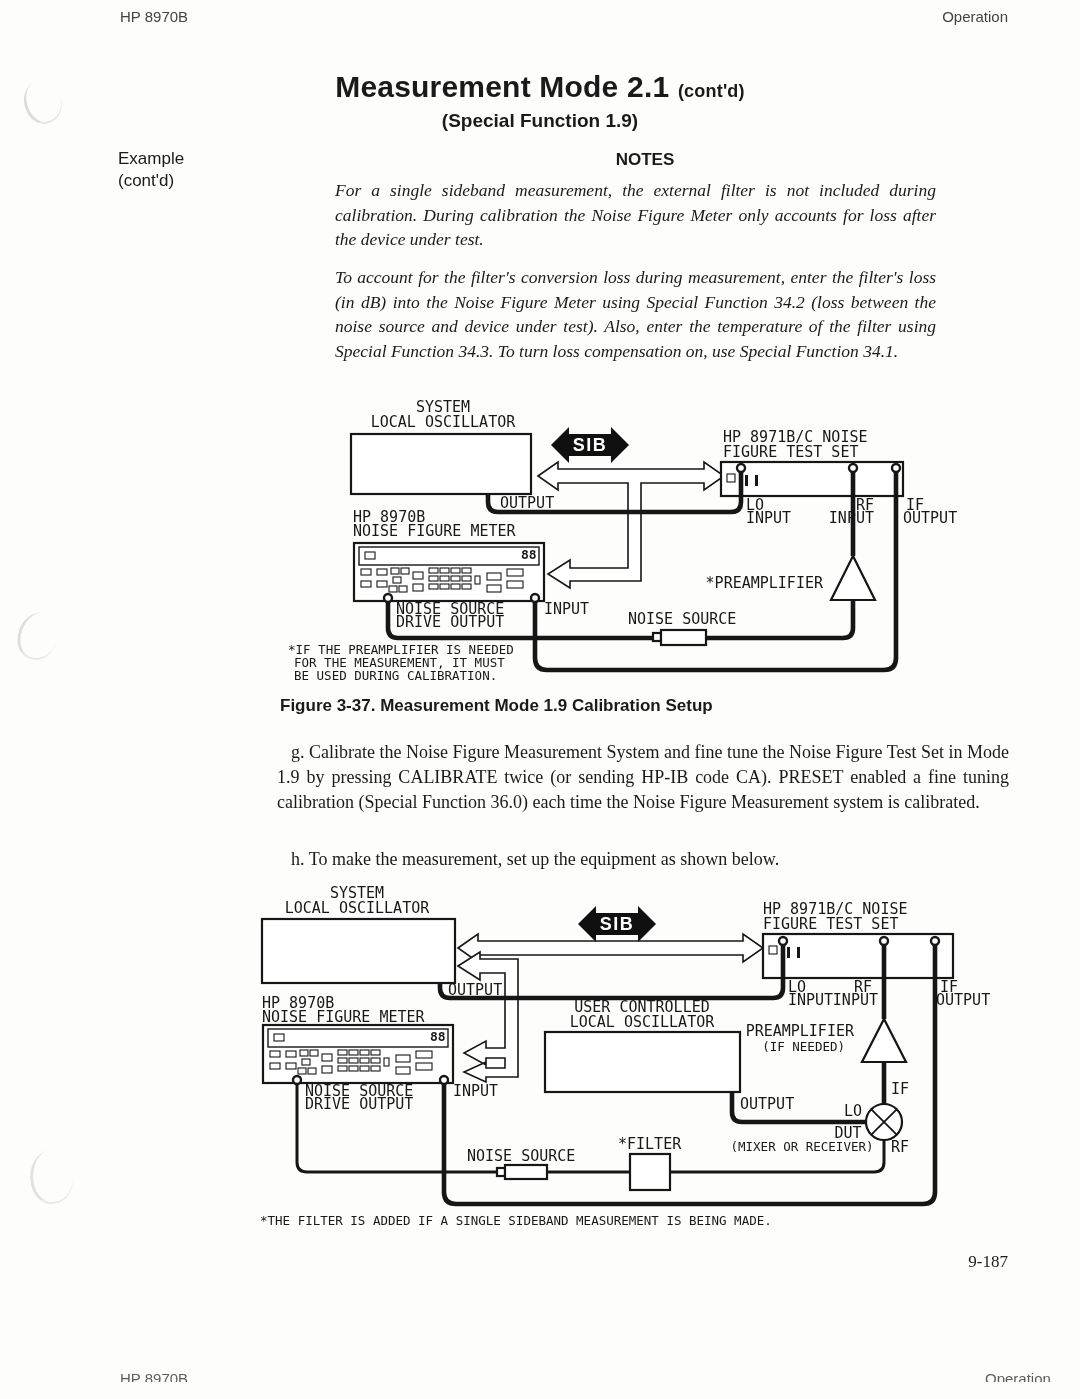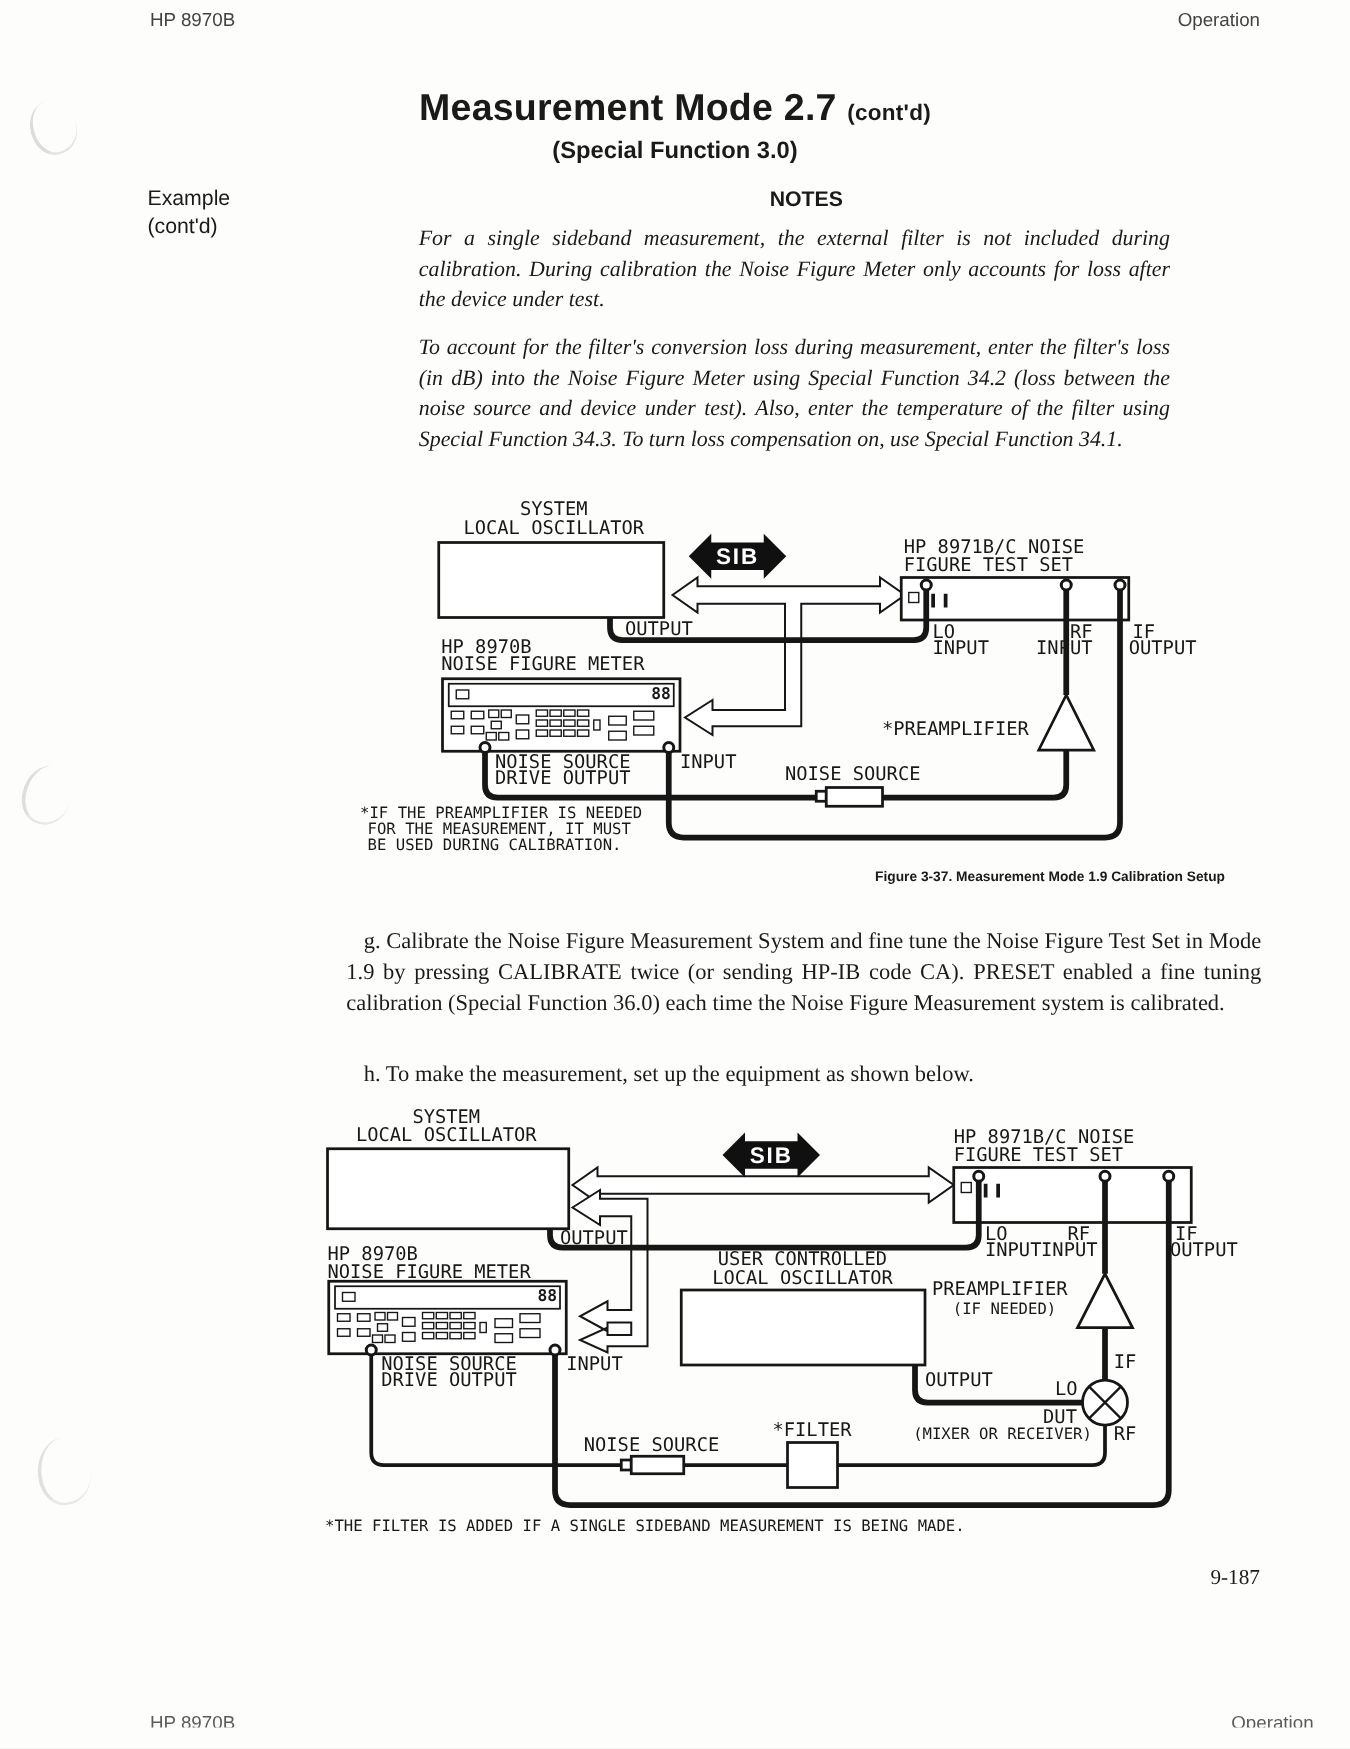--- a/index.html
+++ b/index.html
@@ -14,21 +14,21 @@
             font-weight:bold;font-size:19px;}
   .example{top:148px;left:118px;font-family:"Liberation Sans",sans-serif;font-weight:normal;font-size:17px;line-height:22px;}
   .notes-head{top:150px;left:335px;width:620px;text-align:center;font-family:"Liberation Sans",sans-serif;
               font-weight:bold;font-size:17px;}
   .notes-p{left:335px;width:601px;font-style:italic;font-size:17.5px;line-height:24.5px;text-align:justify;}
   .p1{top:178px;}
   .p2{top:265px;}
   .step{left:277px;width:732px;font-size:18px;line-height:25px;text-align:justify;text-indent:14px;}
   .step-g{top:740px;}
   .step-h{top:847px;}
-  .caption{font-family:"Liberation Sans",sans-serif;font-weight:bold;font-size:11px;text-align:right;}
+  .caption{font-family:"Liberation Sans",sans-serif;font-weight:bold;font-size:17px;text-align:left;}
   .cap1{top:696px;left:280px;width:700px;}
   .cap2{top:1236px;left:250px;width:760px;}
   .pageno{top:1252px;left:880px;width:128px;text-align:right;font-size:17px;}
   .bottom-edge{top:1371px;left:0;width:1080px;height:11px;overflow:hidden;opacity:.8;}
   .bottom-edge span{position:absolute;top:0;font-family:"Liberation Sans",sans-serif;font-size:15px;line-height:15px;color:#333;}
   .be-left{left:120px;}
   .be-right{left:985px;}
   .artifact{border-left:3px solid #9a9a9a;border-bottom:2px solid #b5b5b5;border-radius:60% 40% 55% 50%;}
   
   .ml{font-family:"DejaVu Sans Mono",monospace;font-size:15px;fill:#181818;}
@@ -52,24 +52,24 @@
 <div class="page">
 
   <div class="abs artifact" style="top:80px;left:24px;width:34px;height:42px;transform:rotate(-25deg);opacity:.33;"></div>
   <div class="abs artifact" style="top:612px;left:18px;width:36px;height:46px;transform:rotate(12deg);opacity:.3;"></div>
   <div class="abs artifact" style="top:1150px;left:30px;width:40px;height:52px;transform:rotate(-8deg);opacity:.28;"></div>
 
   <div class="abs hdr" style="top:8px;left:120px;filter:blur(.4px);">HP 8970B</div>
   <div class="abs hdr" style="top:8px;left:880px;width:128px;text-align:right;">Operation</div>
 
   <div class="abs title">
-    <span>Measurement Mode 2.7</span>
+    <span>Measurement Mode 2.1</span>
     <span class="contd">(cont'd)</span>
   </div>
-  <div class="abs subtitle">(Special Function 3.0)</div>
+  <div class="abs subtitle">(Special Function 1.9)</div>
 
   <div class="abs example">
     <div>Example</div>
     <div>(cont'd)</div>
   </div>
 
   <div class="abs notes-p p1">For a single sideband measurement, the external filter is not included during calibration. During calibration the Noise Figure Meter only accounts for loss after the device under test.</div>
   <div class="abs notes-head">NOTES</div>
   <div class="abs notes-p p2">To account for the filter's conversion loss during measurement, enter the filter's loss (in dB) into the Noise Figure Meter using Special Function 34.2 (loss between the noise source and device under test). Also, enter the temperature of the filter using Special Function 34.3. To turn loss compensation on, use Special Function 34.1.</div>
 

